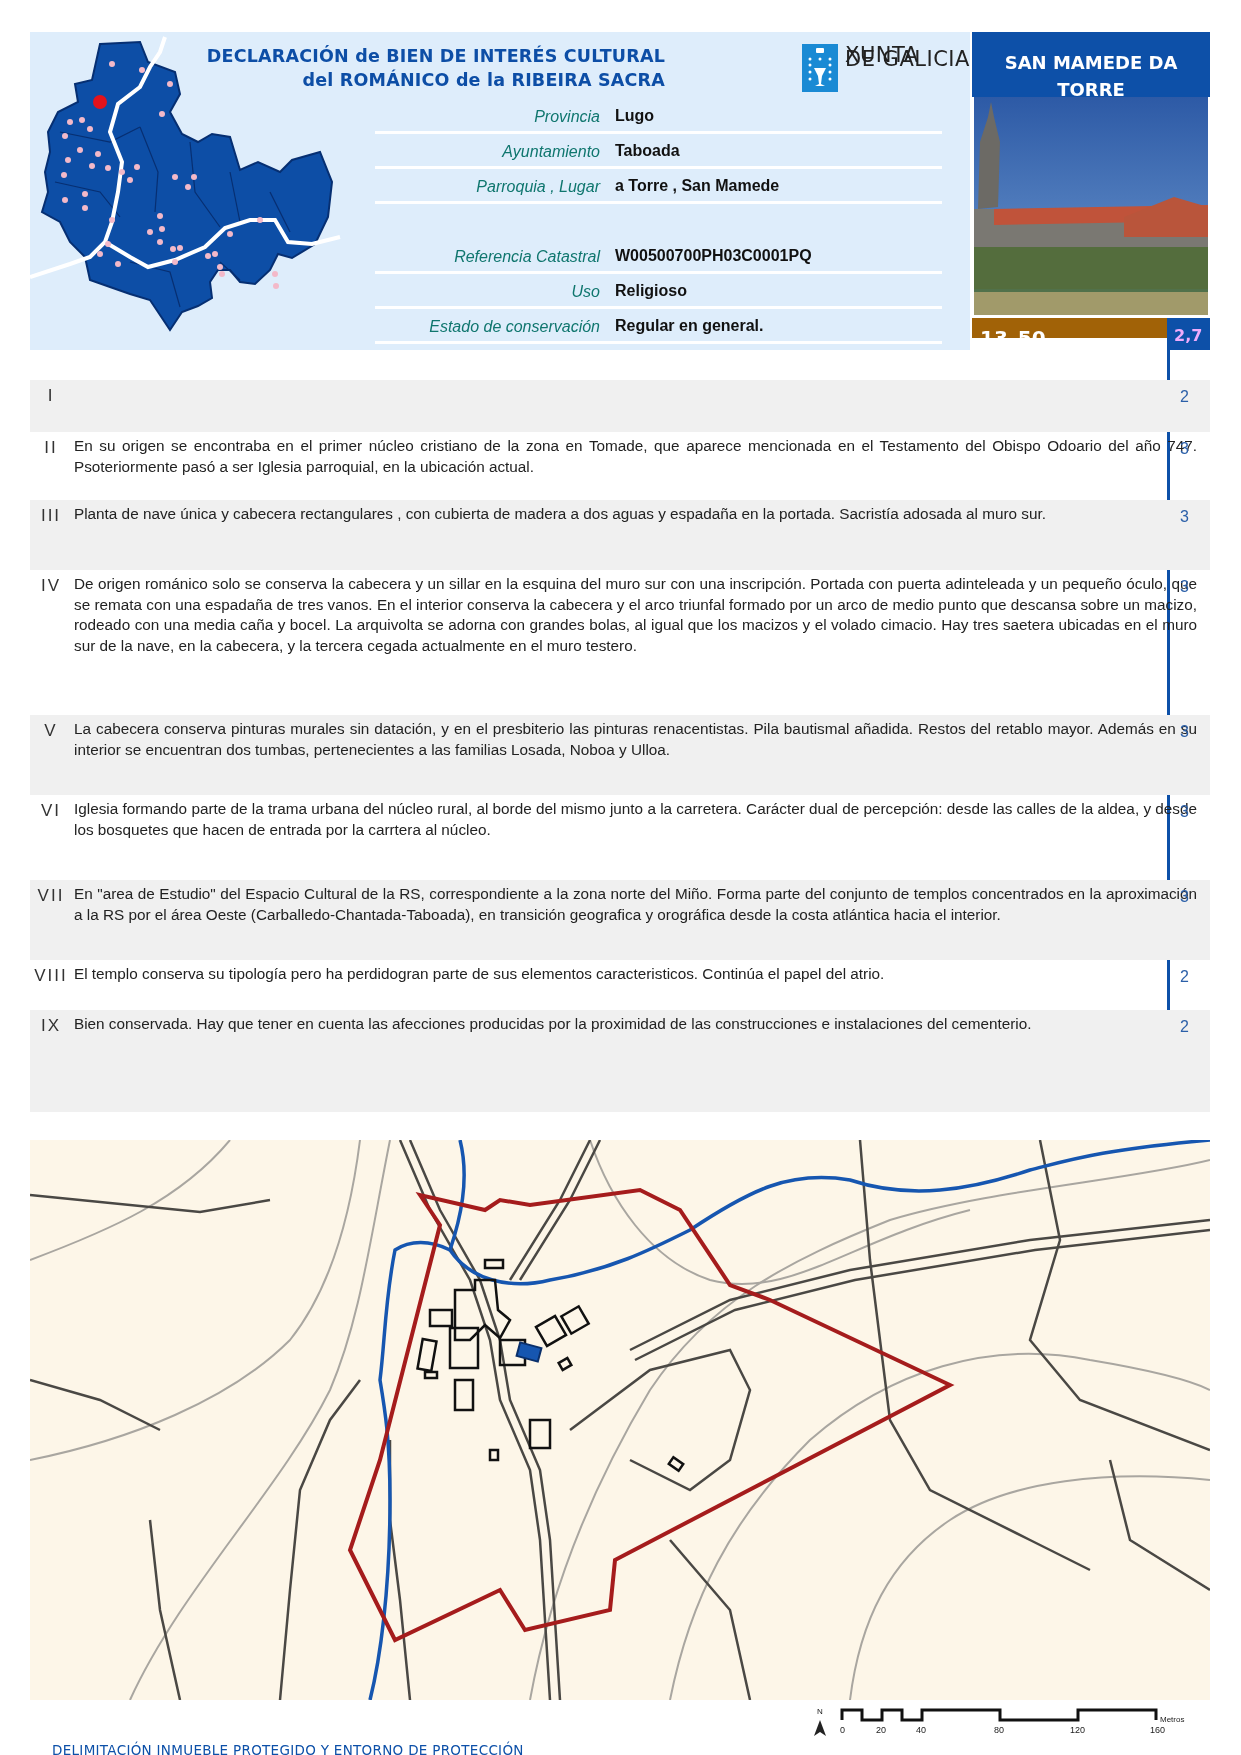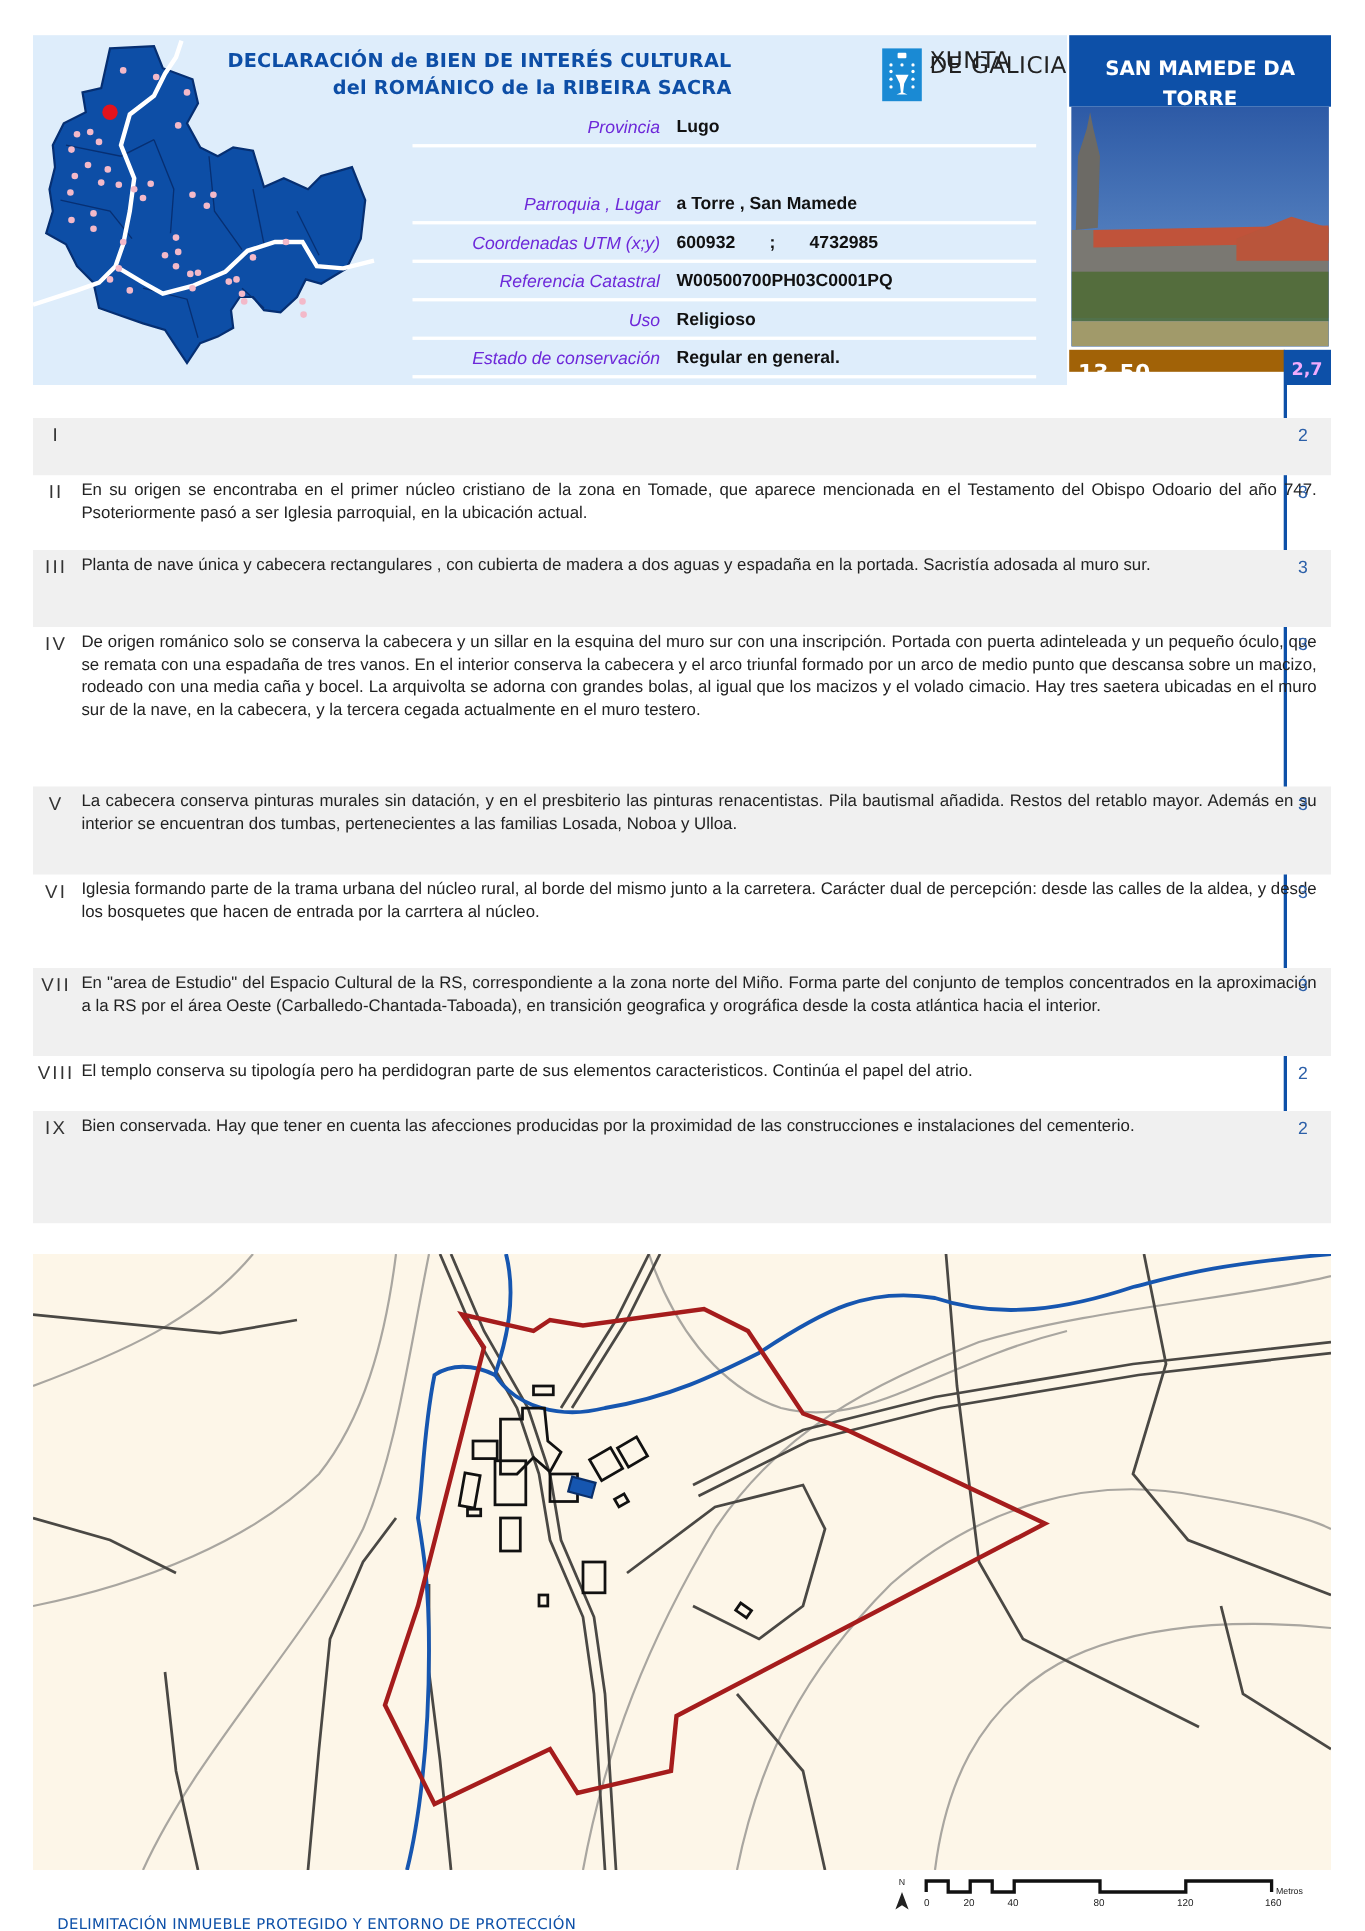--- a/index.html
+++ b/index.html
@@ -12,21 +12,21 @@
   .doc-title { position:absolute; right:305px; font-family:"DejaVu Sans", sans-serif; font-weight:bold; color:#0d4ea6; font-size:17.5px; letter-spacing:0.2px; text-align:right; white-space:nowrap; }
   #title-1 { top:14px; }
   #title-2 { top:38px; }
   #xunta-logo { left:772px; top:12px; width:36px; height:48px; background:#1a8ad4; }
   .xunta-text { position:absolute; left:815px; font-family:"DejaVu Sans", sans-serif; font-size:21px; color:#222; letter-spacing:0.5px; line-height:22px; }
   #xunta-1 { top:12px; }
   #xunta-2 { top:16px; }
 
   .field-row { position:absolute; left:345px; width:567px; height:35px; }
   .field-row .rule { position:absolute; left:0; right:0; bottom:0; height:3px; background:#ffffff; }
-  .field-label { position:absolute; right:345px; top:9px; width:240px; text-align:right; font-family:"Liberation Sans", sans-serif; font-style:italic; font-size:16px; color:#6d28d9; white-space:nowrap; }
+  .field-label { position:absolute; right:345px; top:9px; width:240px; text-align:right; font-family:"Liberation Sans", sans-serif; font-style:italic; font-size:16px; color:#0f766e; white-space:nowrap; }
   .field-value { position:absolute; left:240px; top:8px; font-family:"Liberation Sans", sans-serif; font-weight:bold; font-size:16px; color:#111; white-space:nowrap; }
 
   
   #church-name-box { left:972px; top:32px; width:238px; height:65px; background:#0d50a8; color:#fff; font-family:"DejaVu Sans", sans-serif; font-weight:bold; font-size:18px; text-align:center; line-height:27px; padding-top:17px; box-sizing:border-box; }
   #photo { left:974px; top:97px; width:234px; height:218px; background:#3b64a8; overflow:hidden; }
   #code-box { left:972px; top:318px; width:196px; height:20px; background:#a16207; color:#fff; font-family:"DejaVu Sans", sans-serif; font-weight:bold; font-size:20px; padding:8px 0 0 8px; box-sizing:border-box; }
   #score-box { left:1170px; top:318px; width:40px; height:32px; background:#0d50a8; color:#f0abfc; font-family:"DejaVu Sans", sans-serif; font-weight:bold; font-size:16px; padding:8px 0 0 4px; box-sizing:border-box; }
   #score-line { left:1167px; top:318px; width:3px; height:792px; background:#0d50a8; }
 
   
@@ -127,28 +127,28 @@
     </svg>
   </div>
   <div id="xunta-1" class="xunta-text">XUNTA</div>
   <div id="xunta-2" class="xunta-text">DE GALICIA</div>
 
   <div class="field-row" style="top:67px">
     <span class="field-label" style="right:auto;left:-15px">Provincia</span>
     <span class="field-value">Lugo</span>
     <div class="rule"></div>
   </div>
+  <div class="field-row" style="top:102px">
+    <span class="field-label" style="right:auto;left:-15px">Ayuntamiento</span>
+    <span class="field-value">Taboada</span>
+    <div class="rule"></div>
+  </div>
   <div class="field-row" style="top:137px">
     <span class="field-label" style="right:auto;left:-15px">Parroquia , Lugar</span>
     <span class="field-value">a Torre , San Mamede</span>
-    <div class="rule"></div>
-  </div>
-  <div class="field-row" style="top:172px">
-    <span class="field-label" style="right:auto;left:-15px">Coordenadas UTM (x;y)</span>
-    <span class="field-value" style="white-space:pre">600932       ;       4732985</span>
     <div class="rule"></div>
   </div>
   <div class="field-row" style="top:207px">
     <span class="field-label" style="right:auto;left:-15px">Referencia Catastral</span>
     <span class="field-value">W00500700PH03C0001PQ</span>
     <div class="rule"></div>
   </div>
   <div class="field-row" style="top:242px">
     <span class="field-label" style="right:auto;left:-15px">Uso</span>
     <span class="field-value">Religioso</span>

